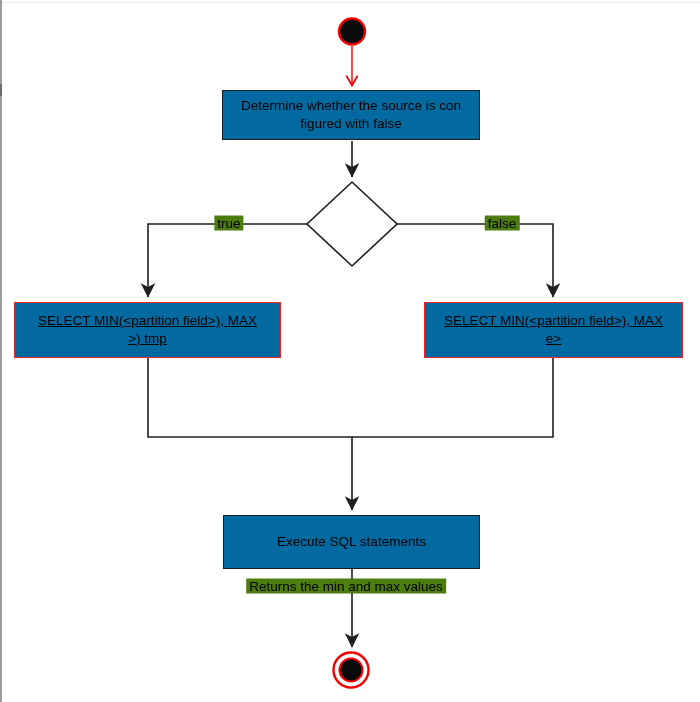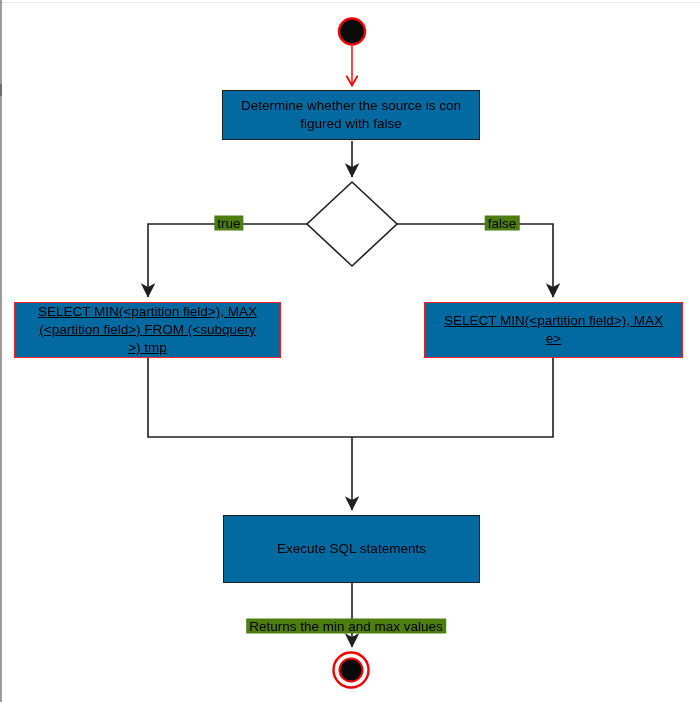--- a/index.html
+++ b/index.html
@@ -76,28 +76,27 @@
   <div class="box" style="left:222px; top:90px; width:258px; height:50px;">
     <span>Determine whether the source is con</span>
     <span>figured with false</span>
   </div>
 
   <div class="edge-label" style="left:229px; top:223px;">true</div>
   <div class="edge-label" style="left:482px; top:223px;margin-left:20px;">false</div>
 
   <div class="box red" style="left:14px; top:302px; width:267px; height:56px;">
     <span>SELECT MIN(&lt;partition field&gt;), MAX</span>
-    <span>(&lt;partition field&gt;) FROM (&lt;subquery</span>
     <span>&gt;) tmp</span>
   </div>
 
   <div class="box red" style="left:424px; top:302px; width:259px; height:56px;">
     <span>SELECT MIN(&lt;partition field&gt;), MAX</span>
     <span>e&gt;</span>
   </div>
 
-  <div class="box" style="left:223px; top:515px; width:257px; height:68px;">
+  <div class="box" style="left:223px; top:515px; width:257px; height:54px;">
     <span>Execute SQL statements</span>
   </div>
 
-  <div class="edge-label" style="left:346px; top:626px;">Returns the min and max values</div>
+  <div class="edge-label" style="left:346px; top:586px;">Returns the min and max values</div>
 
 </div>
 
 </body></html>

